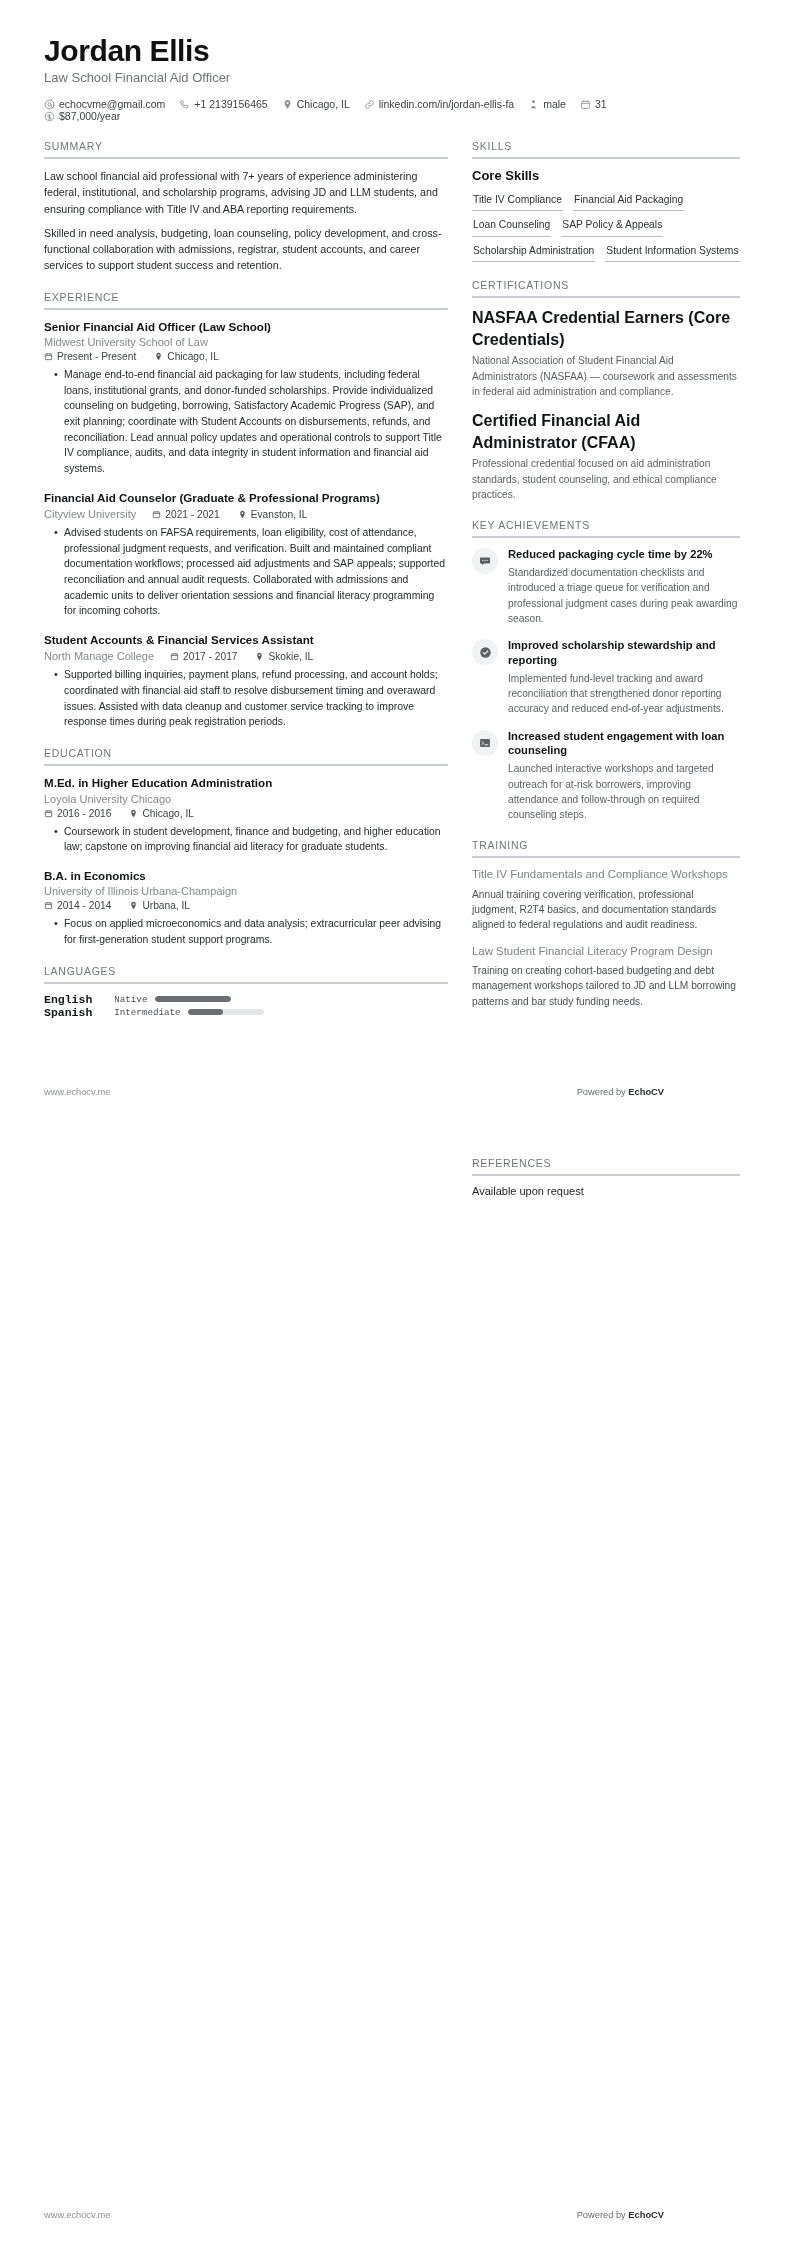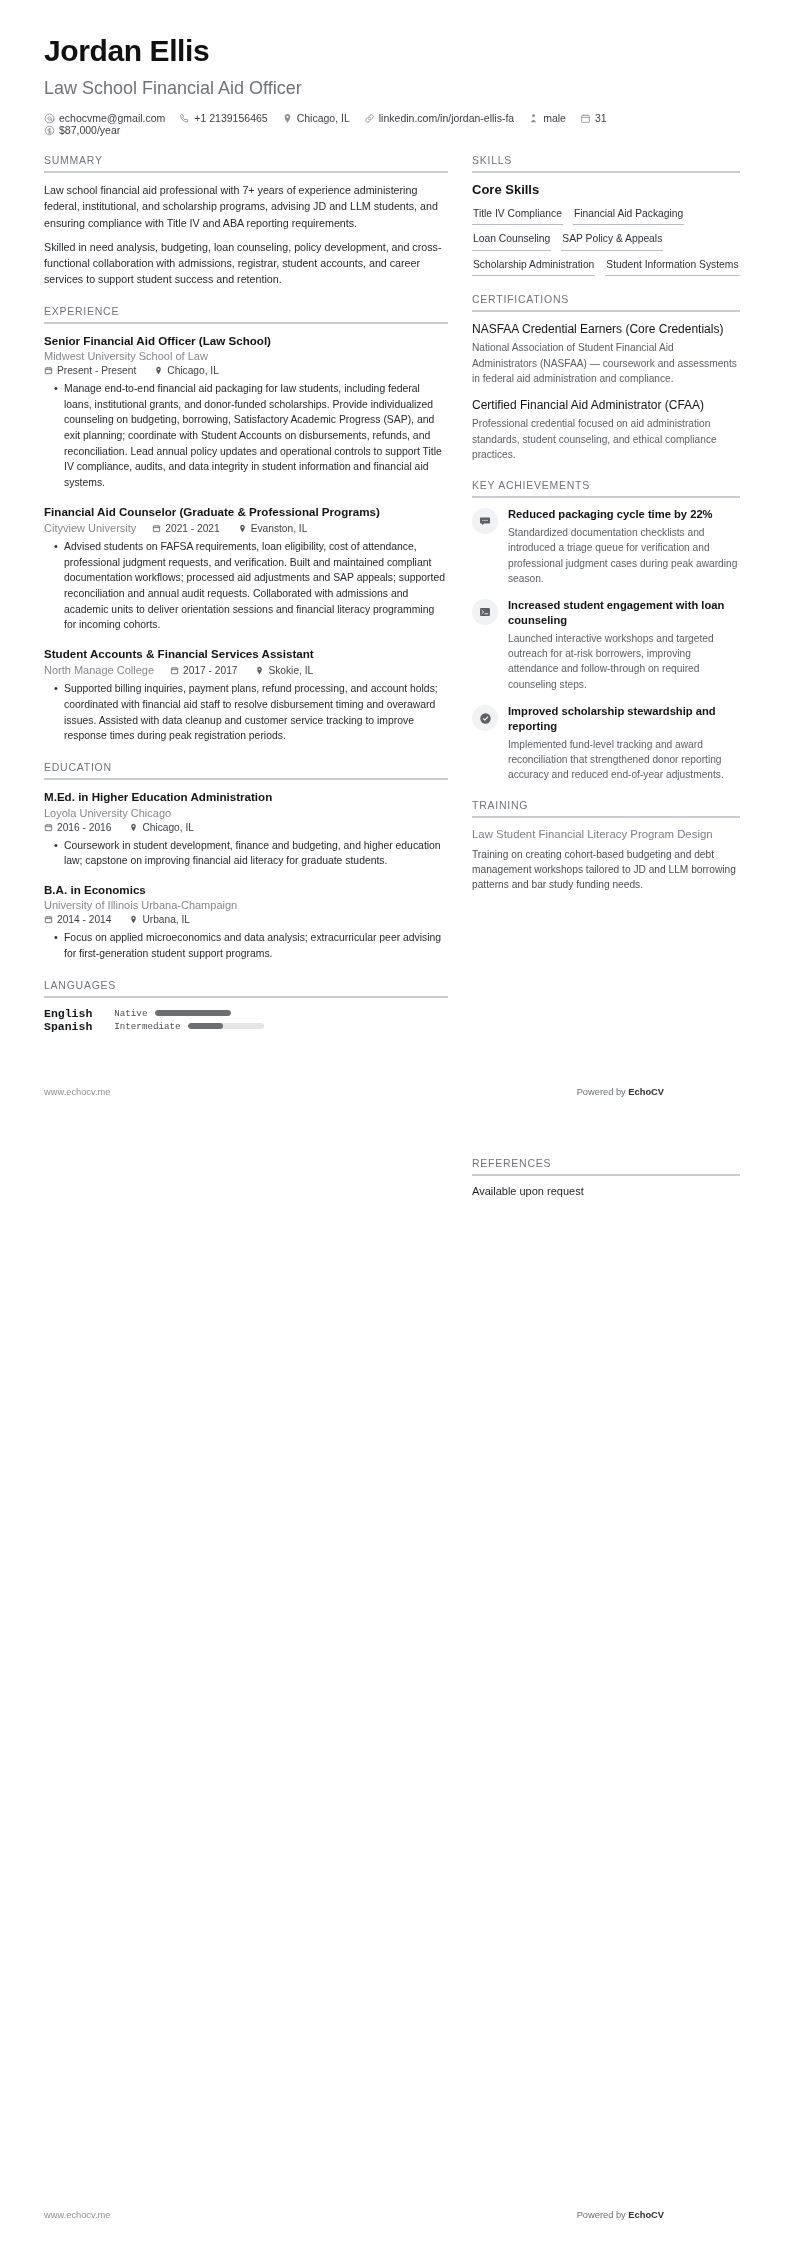--- a/index.html
+++ b/index.html
@@ -19,23 +19,23 @@
   }
   
   .name {
     font-size: 30px;
     font-weight: bold;
     letter-spacing: -0.4px;
     color: #111111;
     line-height: 1.1;
   }
   .headline {
-    font-size: 18px;
+    font-size: 13px;
     color: #6f7276;
-    margin-top: 11px;
+    margin-top: 3px;
     font-weight: 400;
   }
   .contact-bar {
     display: flex;
     flex-wrap: wrap;
     align-items: center;
     gap: 0px;
     margin-top: 13px;
     font-size: 10.5px;
     color: #3a3d41;
@@ -204,22 +204,22 @@
     color: #2d3034;
     border-bottom: 1px solid #b9bcc0;
     padding: 3px 1px 4px 1px;
     line-height: 1.3;
   }
 
   
   .cert { margin-bottom: 11px; }
   .cert:last-child { margin-bottom: 0; }
   .cert-name {
-    font-size: 12px;
-    font-weight: normal;
+    font-size: 16px;
+    font-weight: bold;
     color: #121416;
     line-height: 1.35;
   }
   .cert-desc {
     font-size: 10.2px;
     color: #5c6065;
     line-height: 1.5;
     margin-top: 3px;
   }
 
@@ -606,51 +606,55 @@
           </div>
           <div>
             <div class="ach-title">Reduced packaging cycle time by 22%</div>
             <div class="ach-desc">Standardized documentation checklists and introduced a triage queue for verification and professional judgment cases during peak awarding season.</div>
           </div>
         </div>
 
         <div class="ach">
           <div class="ach-badge">
             <span>
+              <svg width="13" height="13" viewBox="0 0 16 16" fill="#5c6065">
+                <circle cx="8" cy="8" r="6.4"></circle>
+                <path d="M5.2 8.1l1.9 1.9 3.7-3.8" fill="none" stroke="#f1f2f3" stroke-width="1.5" stroke-linecap="round" stroke-linejoin="round"></path>
+              </svg>
+            </span>
+          </div>
+          <div>
+            <div class="ach-title">Improved scholarship stewardship and reporting</div>
+            <div class="ach-desc">Implemented fund-level tracking and award reconciliation that strengthened donor reporting accuracy and reduced end-of-year adjustments.</div>
+          </div>
+        </div>
+
+        <div class="ach">
+          <div class="ach-badge">
+            <span>
               <svg width="12" height="12" viewBox="0 0 16 16" fill="#5c6065">
                 <rect x="1.4" y="2.6" width="13.2" height="10.8" rx="1.4"></rect>
                 <path d="M4 6l2.2 2L4 10M7.8 10.4h4" fill="none" stroke="#f1f2f3" stroke-width="1.3" stroke-linecap="round" stroke-linejoin="round"></path>
               </svg>
             </span>
           </div>
           <div>
             <div class="ach-title">Increased student engagement with loan counseling</div>
             <div class="ach-desc">Launched interactive workshops and targeted outreach for at-risk borrowers, improving attendance and follow-through on required counseling steps.</div>
           </div>
         </div>
-
-        <div class="ach">
-          <div class="ach-badge">
-            <span>
-              <svg width="13" height="13" viewBox="0 0 16 16" fill="#5c6065">
-                <circle cx="8" cy="8" r="6.4"></circle>
-                <path d="M5.2 8.1l1.9 1.9 3.7-3.8" fill="none" stroke="#f1f2f3" stroke-width="1.5" stroke-linecap="round" stroke-linejoin="round"></path>
-              </svg>
-            </span>
-          </div>
-          <div>
-            <div class="ach-title">Improved scholarship stewardship and reporting</div>
-            <div class="ach-desc">Implemented fund-level tracking and award reconciliation that strengthened donor reporting accuracy and reduced end-of-year adjustments.</div>
-          </div>
-        </div>
       </div>
 
       <div class="section">
         <div class="sec-title">TRAINING</div>
         <div class="sec-rule"></div>
+        <div class="train">
+          <div class="train-title">Title IV Fundamentals and Compliance Workshops</div>
+          <div class="train-desc">Annual training covering verification, professional judgment, R2T4 basics, and documentation standards aligned to federal regulations and audit readiness.</div>
+        </div>
         <div class="train">
           <div class="train-title">Law Student Financial Literacy Program Design</div>
           <div class="train-desc">Training on creating cohort-based budgeting and debt management workshops tailored to JD and LLM borrowing patterns and bar study funding needs.</div>
         </div>
       </div>
 
     </div>
   </div>
 
   <div class="footer">

